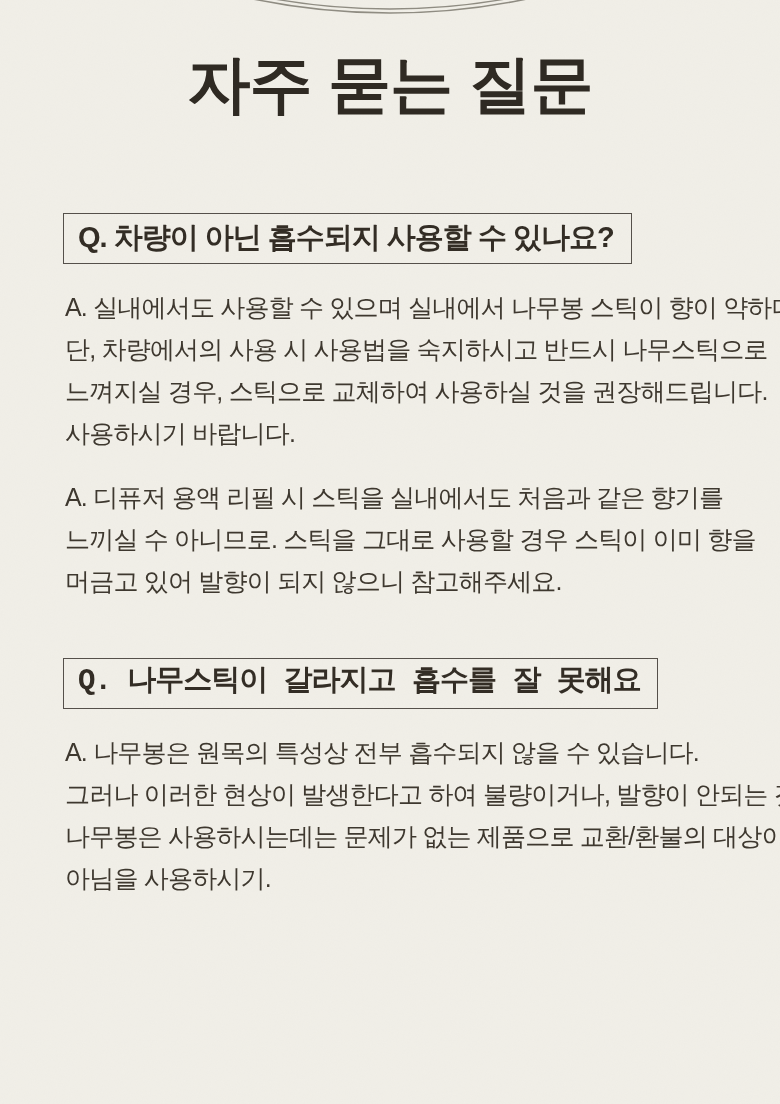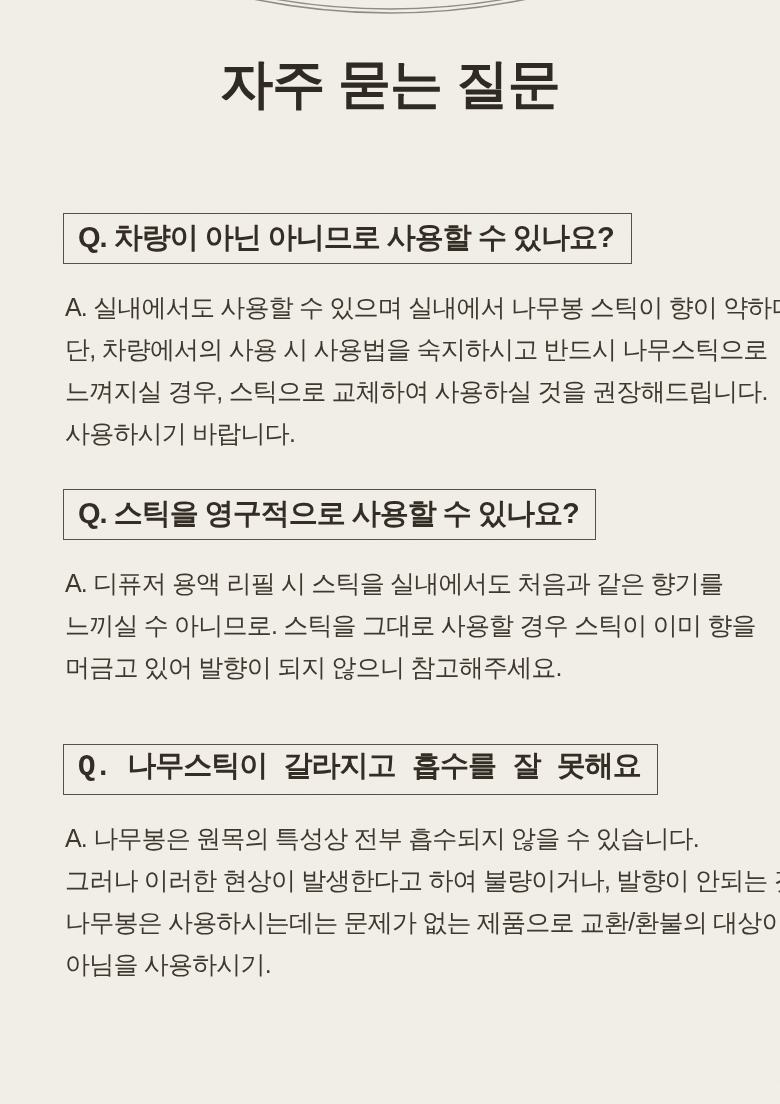--- a/index.html
+++ b/index.html
@@ -30,21 +30,21 @@
     position: absolute;
     left: 0; top: 0;
     width: 780px; height: 20px;
     display: block;
   }
   .page-title {
     position: relative;
     margin: 0;
     padding-top: 57px;
     text-align: center;
-    font-size: 53px;
+    font-size: 63px;
     line-height: 54px;
     font-weight: 700;
     letter-spacing: -1px;
     color: #2f2a23;
   }
   .content {
     position: relative;
     padding-left: 63px;
     padding-right: 40px;
   }
@@ -94,34 +94,31 @@
     <circle cx="390" cy="-657" r="670" fill="none" stroke="#8f8c82" stroke-width="1.6"></circle>
     <circle cx="390" cy="-656" r="665" fill="none" stroke="#8f8c82" stroke-width="1.4"></circle>
   </svg>
 
   <h1 class="page-title">자주 묻는 질문</h1>
 
   <div class="content">
 
     <section>
       <div class="q-box qb1">
-        <span>Q. 차량이 아닌 아니므로 사용할 수 있나요?</span>
+        <span>Q. 차량이 아닌 흡수되지 사용할 수 있나요?</span>
       </div>
       <div class="answer">
         <div class="answer-line">A. 실내에서도 사용할 수 있으며 실내에서 나무봉 스틱이 향이 약하다고</div>
         <div class="answer-line">단, 차량에서의 사용 시 사용법을 숙지하시고 반드시 나무스틱으로</div>
         <div class="answer-line">느껴지실 경우, 스틱으로 교체하여 사용하실 것을 권장해드립니다.</div>
         <div class="answer-line">사용하시기 바랍니다.</div>
       </div>
     </section>
 
     <section>
-      <div class="q-box qb2">
-        <span>Q. 스틱을 영구적으로 사용할 수 있나요?</span>
-      </div>
       <div class="answer">
         <div class="answer-line">A. 디퓨저 용액 리필 시 스틱을 실내에서도 처음과 같은 향기를</div>
         <div class="answer-line">느끼실 수 아니므로. 스틱을 그대로 사용할 경우 스틱이 이미 향을</div>
         <div class="answer-line">머금고 있어 발향이 되지 않으니 참고해주세요.</div>
       </div>
     </section>
 
     <section>
       <div class="q-box qb3">
         <span>Q. 나무스틱이 갈라지고 흡수를 잘 못해요</span>

